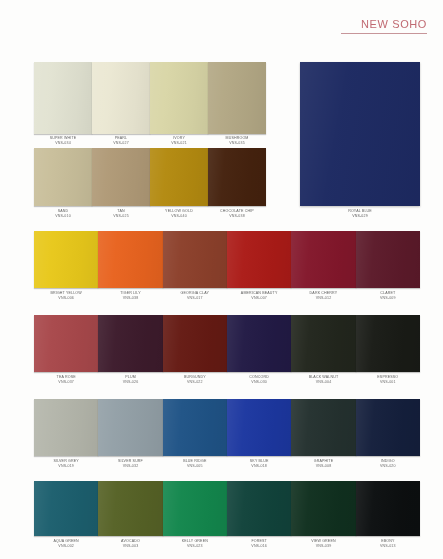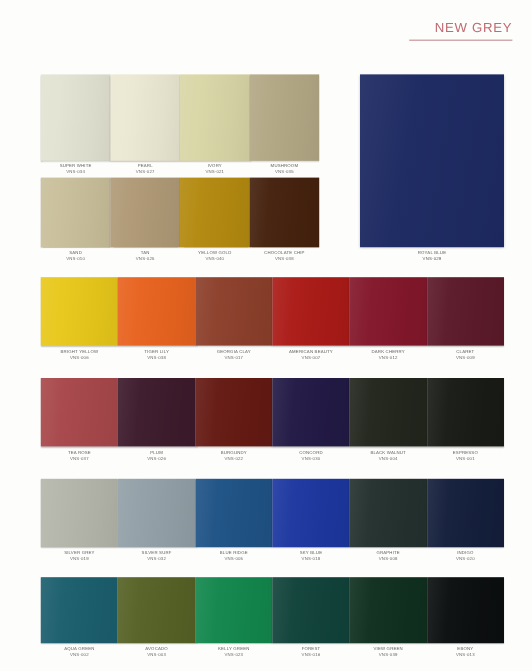--- a/index.html
+++ b/index.html
@@ -114,21 +114,21 @@
     letter-spacing: 0.15px;
     color: #5c5c5c;
   }
   .feature-label .nm { display: block; }
   .feature-label .cd { display: block; }
 </style>
 </head>
 <body>
 
 <div class="header">
-  <div class="header-title">NEW GREY</div>
+  <div class="header-title">NEW SOHO</div>
   <div class="header-rule"></div>
 </div>
 
 <div class="chart">
 
   <div class="row" style="top:62px; width:232px; height:72px;">
     <div class="row-swatches">
       <div class="swatch" style="background-color: rgb(226, 227, 210);"></div>
       <div class="swatch" style="background-color: rgb(235, 232, 211);"></div>
       <div class="swatch" style="background-color: rgb(217, 214, 167);"></div>

